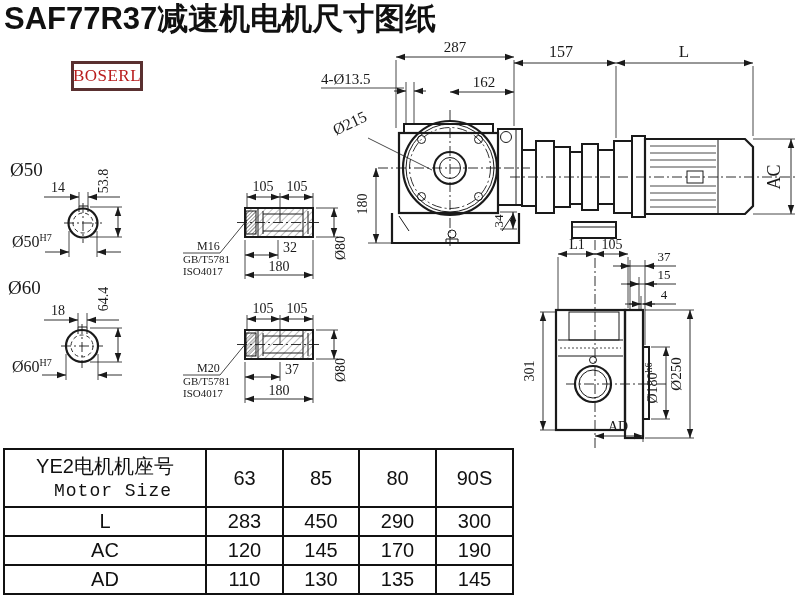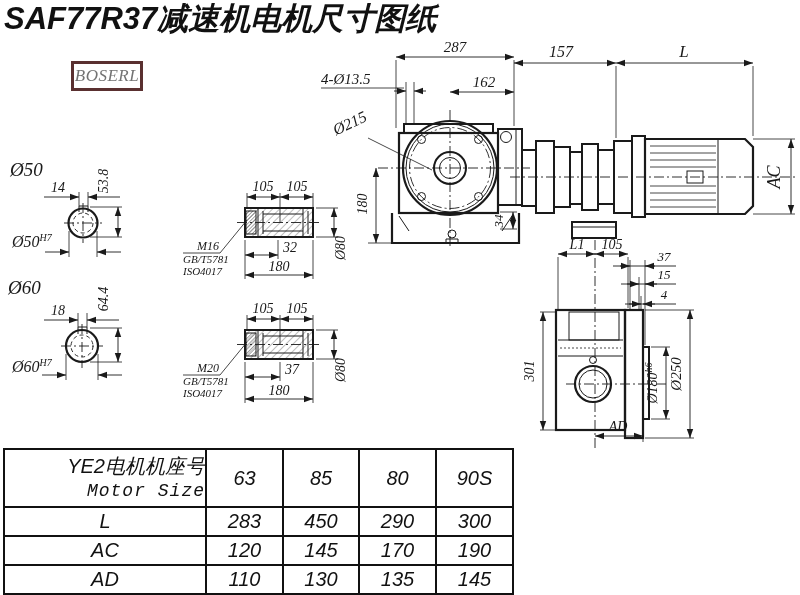--- a/index.html
+++ b/index.html
@@ -1,43 +1,43 @@
 <!DOCTYPE html>
 <html><head>
 <meta charset="utf-8">
 <style>
   html,body{margin:0;padding:0;background:#fff;}
   .page{position:relative;width:800px;height:595px;background:#fff;overflow:hidden;
-        font-family:"Liberation Sans",sans-serif;color:#111;font-style:italic;}
+        font-family:"Liberation Sans",sans-serif;color:#111;}
   .title{position:absolute;left:4px;top:-2px;font-size:31px;font-weight:bold;
          letter-spacing:0px;white-space:nowrap;}
   .logo{position:absolute;left:71px;top:61px;width:66px;height:24px;
         border:3px solid #5a3030;display:flex;align-items:center;justify-content:center;}
-  .logo span{font-family:"Liberation Serif",serif;font-size:17px;color:#737373;letter-spacing:0.5px;}
+  .logo span{font-family:"Liberation Serif",serif;font-size:17px;color:#b91c1c;letter-spacing:0.5px;}
   svg.drawing{position:absolute;left:0;top:0;}
   svg .o2{fill:none;stroke:#1a1a1a;stroke-width:2;}
   svg .o22{fill:none;stroke:#1a1a1a;stroke-width:2.2;}
   svg .o1{fill:none;stroke:#1a1a1a;stroke-width:1;}
   svg .o08{fill:none;stroke:#1a1a1a;stroke-width:0.8;}
   svg .cl{fill:none;stroke:#1a1a1a;stroke-width:0.9;stroke-dasharray:10 3 2 3;}
   svg .hid{fill:none;stroke:#1a1a1a;stroke-width:0.9;stroke-dasharray:4 3;}
   svg .dot{fill:none;stroke:#1a1a1a;stroke-width:0.8;stroke-dasharray:2 2;}
   svg .dim{fill:none;stroke:#1a1a1a;stroke-width:0.9;}
   svg .ext{fill:none;stroke:#1a1a1a;stroke-width:0.8;}
   svg .hat{fill:url(#hatch);stroke:#1a1a1a;stroke-width:2;}
   svg .hat2{fill:url(#hatch2);stroke:#1a1a1a;stroke-width:1;}
   svg text{fill:#1a1a1a;font-family:"Liberation Serif",serif;stroke:none;}
   .t10{font-size:10px}.t11{font-size:11px}.t12{font-size:12px}.t13{font-size:13px}
   .t14{font-size:14px}.t15{font-size:15px}.t16{font-size:16px}.t17{font-size:17px}
   .t18{font-size:18px}.t19{font-size:19px}
   table.spec{position:absolute;left:3px;top:448px;width:500px;border-collapse:collapse;
              table-layout:fixed;}
   table.spec td{border:2px solid #111;text-align:center;vertical-align:middle;
                 font-size:20px;padding:0;height:27px;}
-  table.spec td.hdr{height:56px;text-align:right;}
+  table.spec td.hdr{height:56px;}
   .hdr .cn{font-size:20px;line-height:26px;}
   .hdr .en{font-family:"Liberation Mono",monospace;font-size:18px;line-height:24px;letter-spacing:1px;margin-left:16px;}
 </style>
 </head>
 <body>
 
 <div class="page">
 
   <div class="title">SAF77R37减速机电机尺寸图纸</div>
 

